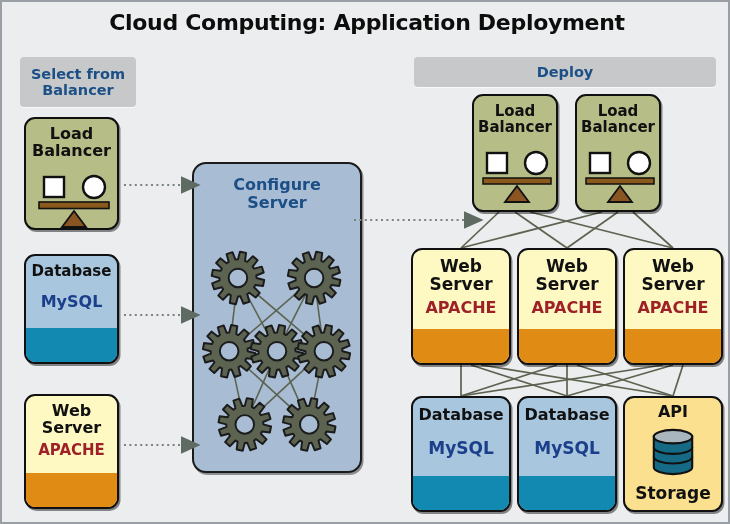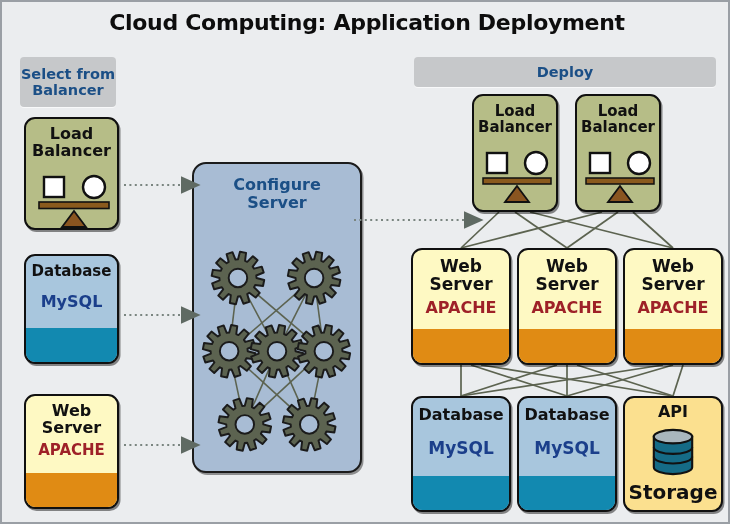--- a/index.html
+++ b/index.html
@@ -27,21 +27,21 @@
     background:#c6c8ca;
     border-radius:4px;
     color:#1b4f86;
     font-weight:bold;
     font-size:14.5px;
     text-align:center;
     display:flex;align-items:center;justify-content:center;
     line-height:1.12;
     box-shadow:0 1px 0 rgba(255,255,255,.65);
   }
-  #hdr-library{left:18px;top:55px;width:96px;height:50px;}
+  #hdr-library{left:18px;top:55px;width:116px;height:50px;}
   #hdr-deploy{left:412px;top:55px;width:302px;height:30px;}
 
   
   .node{
     position:absolute;
     border:2.4px solid #101010;
     border-radius:11px;
     box-sizing:border-box;
     overflow:hidden;
     box-shadow:1.5px 2px 0 rgba(0,0,0,.45);
@@ -311,21 +311,21 @@
     </div>
     <svg style="position:absolute;left:0;top:28px;width:100%;height:52px;" viewBox="0 0 100 52">
       <g stroke="#111" stroke-width="2.2" fill="#156b86">
         <path d="M30,10 L30,42 A20,7 0 0 0 70,42 L70,10 Z"></path>
         <ellipse cx="50" cy="10" rx="20" ry="7" fill="#a9b6bd"></ellipse>
         <path d="M30,21 A20,7 0 0 0 70,21" fill="none"></path>
         <path d="M30,31 A20,7 0 0 0 70,31" fill="none"></path>
       </g>
     </svg>
     <div class="txt" style="top:auto;bottom:7px;">
-      <span class="line1" style="font-size:20px;">Storage</span>
+      <span class="line1" style="font-size:17px;">Storage</span>
     </div>
   </div>
 
   <svg id="arrows">
     <defs>
       <marker id="ah" markerWidth="9" markerHeight="9" refX="1" refY="4" orient="auto">
         <path d="M0,0 L9,4 L0,8 Z" fill="#5f6a63"></path>
       </marker>
     </defs>
     <g stroke="#7a8580" stroke-width="2.2" stroke-dasharray="2,3.4" fill="none" marker-end="url(#ah)">

